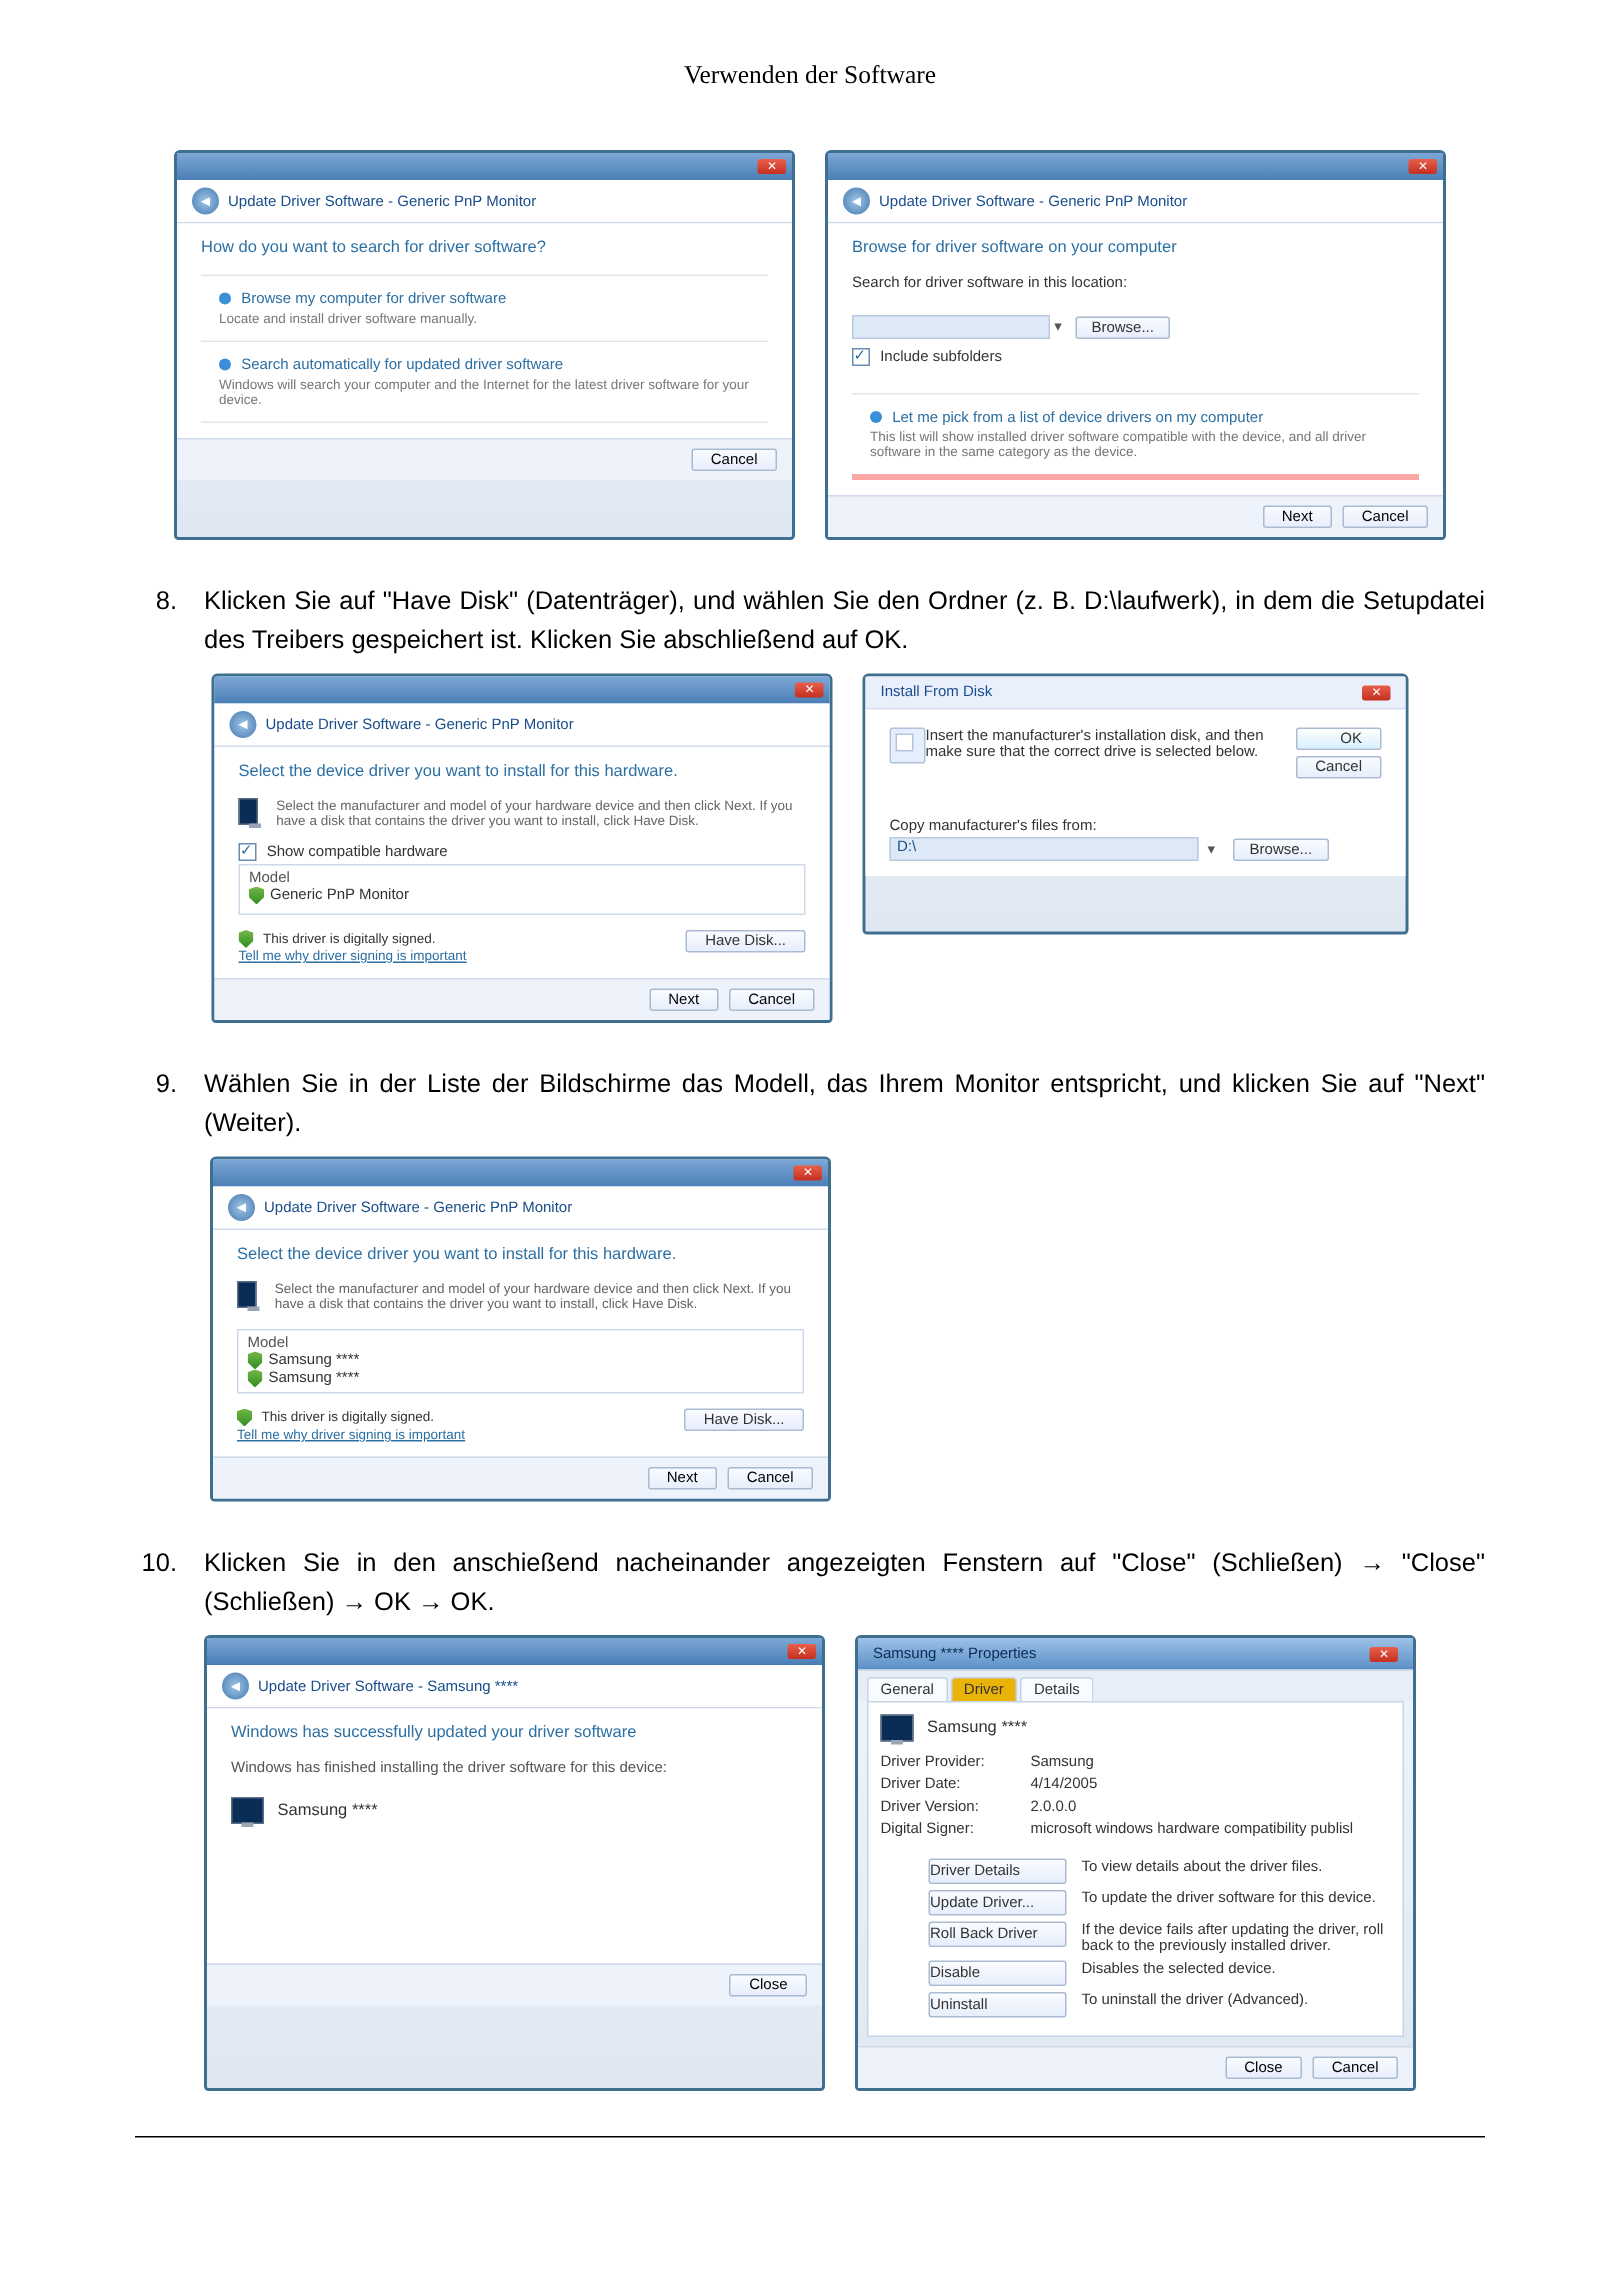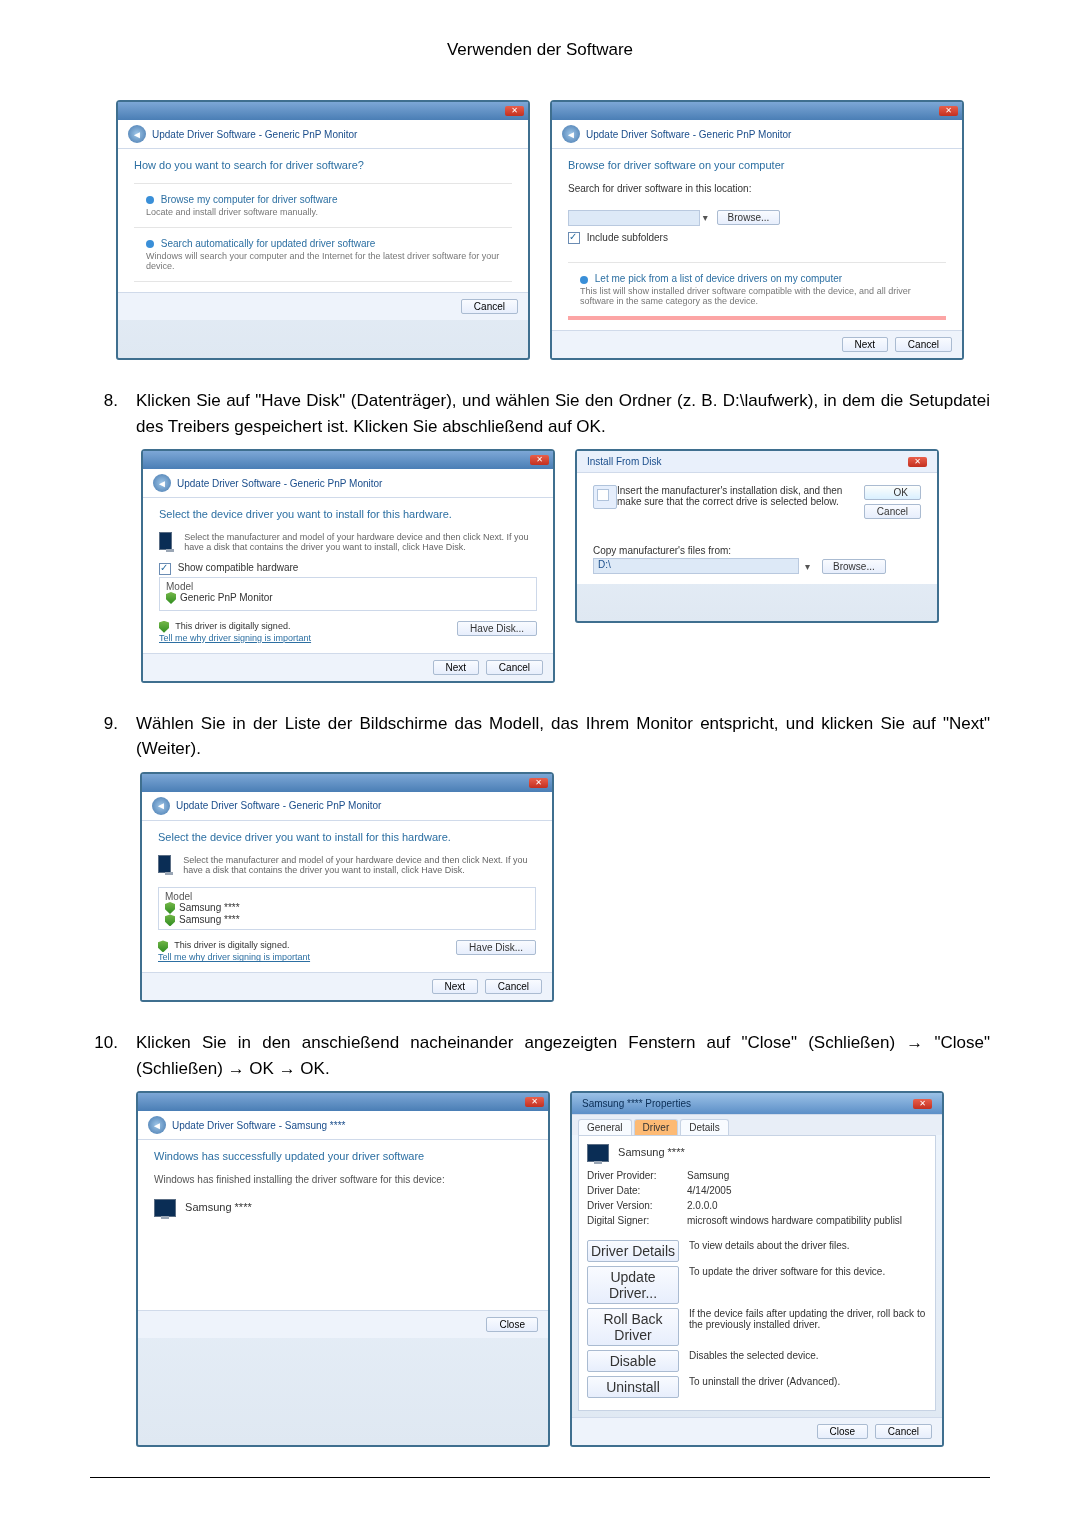--- a/index.html
+++ b/index.html
@@ -1,17 +1,17 @@
 <!DOCTYPE html>
 <html><head>
 <meta charset="utf-8">
 <style>
   body{margin:0;background:#fff;font-family:Arial,Helvetica,sans-serif;color:#000;}
   .page{width:1080px;min-height:1527px;margin:0 auto;padding:40px 90px 0 90px;box-sizing:border-box;position:relative;}
-  .headtitle{text-align:center;font-size:17px;margin-bottom:40px;}
+  .headtitle{text-align:center;font-size:17px;margin-bottom:40px;font-family:Liberation Serif, serif;}
   .screenshot-row{display:flex;gap:20px;justify-content:center;margin:10px 0 28px 0;}
   .win{border:2px solid #3f6f8f;border-radius:4px 4px 3px 3px;background:linear-gradient(#eef5fd,#dfe8f2);width:410px;font-size:10px;color:#333;}
   .win-titlebar{display:flex;align-items:center;justify-content:flex-end;height:14px;padding:2px 4px;background:linear-gradient(#7da7d6,#4a7eb5);}
   .win-redbtn{background:linear-gradient(#e95f4b,#c33020);border-radius:2px;color:#fff;font-size:8px;line-height:10px;padding:0 6px;margin-left:4px;}
   .win-crumb{display:flex;align-items:center;gap:6px;padding:5px 10px;color:#1a4d8b;background:#fff;border-bottom:1px solid #d0daea;}
   .crumb-arrow{width:18px;height:18px;border-radius:50%;background:radial-gradient(#9fc6e8,#4477ad);display:flex;align-items:center;justify-content:center;color:#fff;font-size:10px;}
   .win-body{background:#fff;padding:10px 16px 10px 16px;}
   .win-q{color:#2c6fa2;font-size:11px;margin-bottom:12px;}
   .opt{border-top:1px solid #e5e5e5;padding:10px 0 10px 12px;}
   .opt .lnk{color:#2c6fa2;}
@@ -27,24 +27,24 @@
   .listbox{border:1px solid #cdd8e9;background:#fff;padding:3px 6px;font-size:10px;min-height:26px;}
   .bullet-blue{display:inline-block;width:8px;height:8px;border-radius:50%;background:#3a8fd8;margin-right:4px;vertical-align:middle;}
   .shield{display:inline-block;width:10px;height:12px;background:linear-gradient(#76b84a,#2f8d1f);clip-path:polygon(50% 0,100% 15%,100% 60%,50% 100%,0 60%,0 15%);margin-right:4px;vertical-align:middle;}
   .smalllink{color:#2c6fa2;text-decoration:underline;}
   ol.steps{list-style:none;padding:0;margin:0;}
   ol.steps>li{display:flex;gap:18px;font-size:17px;line-height:1.5;margin-bottom:6px;text-align:justify;}
   ol.steps>li .num{flex:0 0 28px;text-align:right;}
   .stepbody{flex:1;}
   .proptabs{display:flex;gap:2px;padding:4px 6px 0 6px;background:#e8eef7;font-size:10px;}
   .proptabs span{border:1px solid #c7d3e4;border-bottom:none;background:#f8fbff;padding:2px 8px;border-radius:3px 3px 0 0;}
-  .proptabs span.active{background:#fdba74;text-align:center;}
+  .proptabs span.active{background:#eab308;text-align:center;}
   .propbody{background:#fff;margin:0 6px 6px 6px;border:1px solid #c7d3e4;padding:8px;font-size:10px;}
   .proprow{display:flex;align-items:flex-start;gap:10px;margin:4px 0;}
-  .pbtn{border:1px solid #aabbd1;background:linear-gradient(#f9fbff,#e7eefc);padding:2px 0;width:90px;font-size:14px;border-radius:2px;text-align:center;flex:0 0 90px;}
+  .pbtn{border:1px solid #aabbd1;background:linear-gradient(#f9fbff,#e7eefc);padding:2px 0;width:90px;font-size:10px;border-radius:2px;text-align:left;flex:0 0 90px;margin-left:32px;}
   hr.rule{border:none;border-top:1px solid #000;margin-top:30px;}
   .monicon{width:20px;height:16px;background:#0a2d55;border:1px solid #5b6e85;display:inline-block;position:relative;vertical-align:middle;margin-right:6px;}
   .monicon::after{content:"";position:absolute;left:6px;top:16px;width:8px;height:3px;background:#9aa6b5;}
 </style>
 </head>
 <body>
 
 <div class="page">
   <div class="headtitle">Verwenden der Software</div>
 

